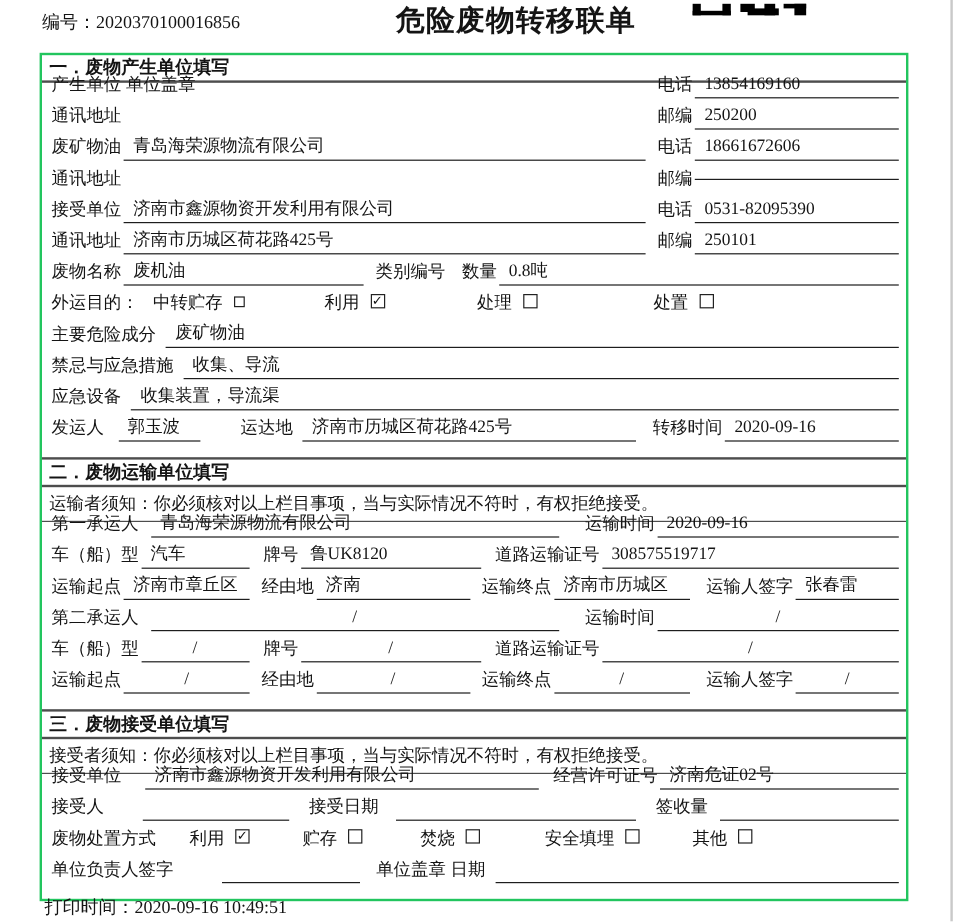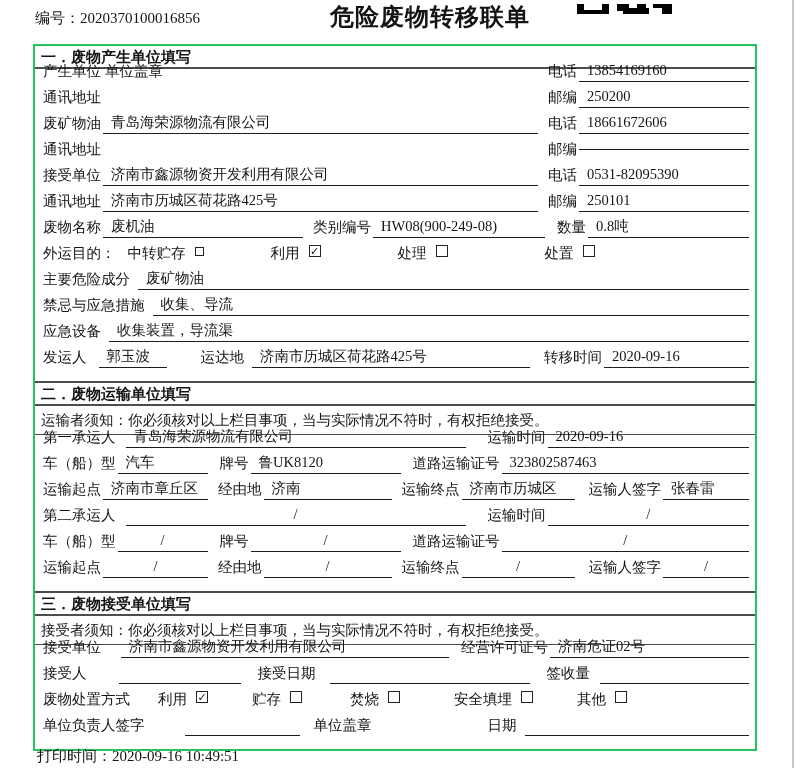--- a/index.html
+++ b/index.html
@@ -122,21 +122,20 @@
         <div class="col-r">
           <span class="lbl">邮编</span>
           <span class="val fill">250101</span>
         </div>
       </div>
 
       <div class="row">
         <span class="lbl">废物名称</span>
         <span class="val" style="width:200px">废机油</span>
         <span class="lbl" style="margin-left:8px">类别编号</span>
-        <span class="val" style="width:172px">HW08(900-249-08)</span>
         <span class="lbl" style="margin-left:10px">数量</span>
         <span class="val fill">0.8吨</span>
       </div>
 
 
       <div class="row">
         <span class="lbl">外运目的：</span>
         <span class="opt" style="margin-left:8px">
           <span class="lbl">中转贮存</span>
           <span class="cb cb-sm"></span>
@@ -190,21 +189,21 @@
         <span class="lbl" style="margin-left:20px">运输时间</span>
         <span class="val fill">2020-09-16</span>
       </div>
 
       <div class="row">
         <span class="lbl">车（船）型</span>
         <span class="val" style="width:90px">汽车</span>
         <span class="lbl" style="margin-left:10px">牌号</span>
         <span class="val" style="width:150px">鲁UK8120</span>
         <span class="lbl" style="margin-left:10px">道路运输证号</span>
-        <span class="val fill">323802587463</span>
+        <span class="val fill">308575519717</span>
       </div>
 
       <div class="row">
         <span class="lbl">运输起点</span>
         <span class="val" style="width:105px">济南市章丘区</span>
         <span class="lbl" style="margin-left:8px">经由地</span>
         <span class="val" style="width:128px">济南</span>
         <span class="lbl" style="margin-left:8px">运输终点</span>
         <span class="val" style="width:113px">济南市历城区</span>
         <span class="lbl" style="margin-left:12px">运输人签字</span>
@@ -280,21 +279,21 @@
         <span class="opt" style="margin-left:42px">
           <span class="lbl">其他</span>
           <span class="cb"></span>
         </span>
       </div>
 
       <div class="row">
         <span class="lbl">单位负责人签字</span>
         <span class="val" style="width:115px;margin-left:38px"></span>
         <span class="lbl" style="margin-left:12px">单位盖章</span>
-        <span class="lbl" style="margin-left:112px">日期</span>
+        <span class="lbl" style="">日期</span>
         <span class="val fill" style="margin-left:6px"></span>
       </div>
     </div>
 
   </div>
 
   <div class="print-time"><span>打印时间：</span><span>2020-09-16 10:49:51</span></div>
 
   <div class="scan-edge"></div>
 </div>

